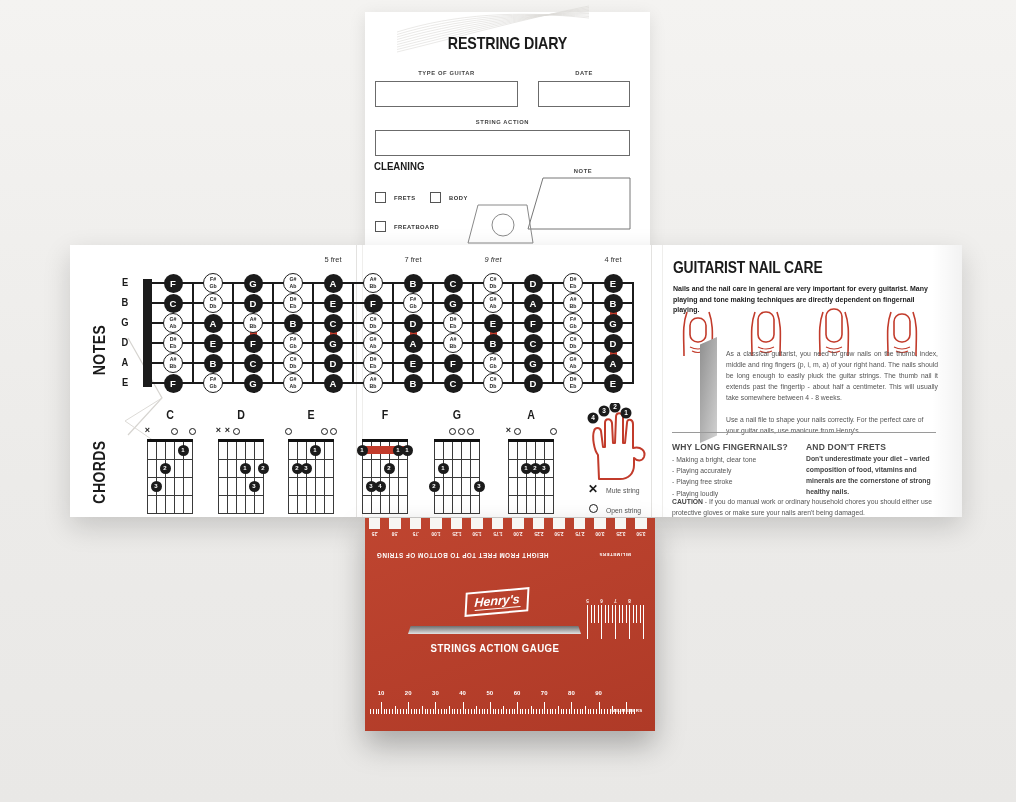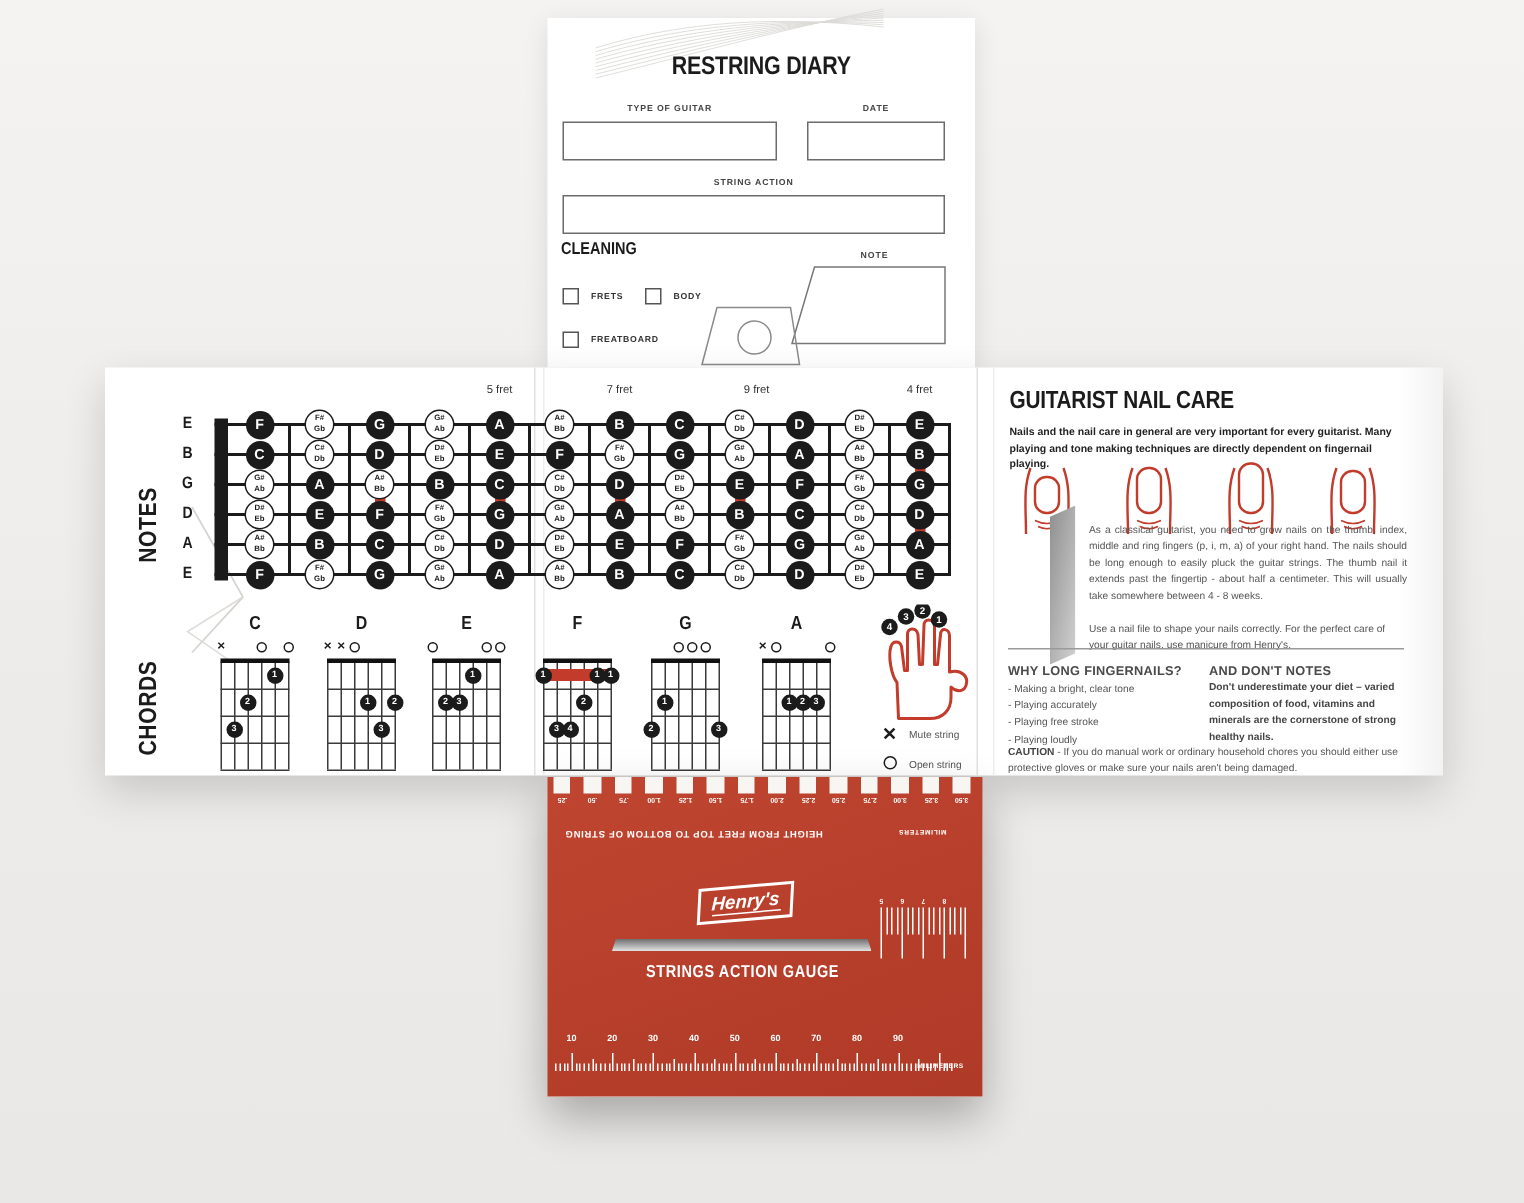--- a/index.html
+++ b/index.html
@@ -104,21 +104,21 @@
         <div style="position: absolute; left: 212px; top: 27px; width: 2px; height: 102px; background: rgb(27, 27, 27);"></div>
         <div style="position: absolute; left: 252px; top: 27px; width: 2px; height: 102px; background: rgb(27, 27, 27);"></div>
         <div style="position: absolute; left: 292px; top: 27px; width: 2px; height: 102px; background: rgb(27, 27, 27);"></div>
         <div style="position: absolute; left: 332px; top: 27px; width: 2px; height: 102px; background: rgb(27, 27, 27);"></div>
         <div style="position: absolute; left: 372px; top: 27px; width: 2px; height: 102px; background: rgb(27, 27, 27);"></div>
         <div style="position: absolute; left: 412px; top: 27px; width: 2px; height: 102px; background: rgb(27, 27, 27);"></div>
         <div style="position: absolute; left: 452px; top: 27px; width: 2px; height: 102px; background: rgb(27, 27, 27);"></div>
         <div style="position: absolute; left: 492px; top: 27px; width: 2px; height: 102px; background: rgb(27, 27, 27);"></div>
         <div style="position: absolute; left: 173px; top: 0px; width: 40px; text-align: center; font-size: 7.5px; color: rgb(51, 51, 51);">5 fret</div>
         <div style="position: absolute; left: 253px; top: 0px; width: 40px; text-align: center; font-size: 7.5px; color: rgb(51, 51, 51);">7 fret</div>
-        <div style="position: absolute; left: 333px; top: 0px; width: 40px; text-align: right; font-size: 7.5px; color: rgb(51, 51, 51);">9 fret</div>
+        <div style="position: absolute; left: 333px; top: 0px; width: 40px; text-align: center; font-size: 7.5px; color: rgb(51, 51, 51); font-style: italic;">9 fret</div>
         <div style="position: absolute; left: 453px; top: 0px; width: 40px; text-align: center; font-size: 7.5px; color: rgb(51, 51, 51);">4 fret</div>
         <div style="position: absolute; left: 23.5px; top: 18.5px; width: 19px; height: 19px; border-radius: 50%; background: rgb(27, 27, 27); color: rgb(255, 255, 255); font-size: 9.5px; font-weight: bold; text-align: center; line-height: 19px; z-index: 2;">F</div>
         <div style="position: absolute; left: 63px; top: 18px; width: 20px; height: 20px; border-radius: 50%; background: rgb(255, 255, 255); border: 1.6px solid rgb(27, 27, 27); color: rgb(27, 27, 27); font-size: 5.2px; font-weight: bold; text-align: center; line-height: 1.35; padding-top: 2.4px; z-index: 2;">F#<br>Gb</div>
         <div style="position: absolute; left: 103.5px; top: 18.5px; width: 19px; height: 19px; border-radius: 50%; background: rgb(27, 27, 27); color: rgb(255, 255, 255); font-size: 9.5px; font-weight: bold; text-align: center; line-height: 19px; z-index: 2;">G</div>
         <div style="position: absolute; left: 143px; top: 18px; width: 20px; height: 20px; border-radius: 50%; background: rgb(255, 255, 255); border: 1.6px solid rgb(27, 27, 27); color: rgb(27, 27, 27); font-size: 5.2px; font-weight: bold; text-align: center; line-height: 1.35; padding-top: 2.4px; z-index: 2;">G#<br>Ab</div>
         <div style="position: absolute; left: 183.5px; top: 18.5px; width: 19px; height: 19px; border-radius: 50%; background: rgb(27, 27, 27); color: rgb(255, 255, 255); font-size: 9.5px; font-weight: bold; text-align: center; line-height: 19px; z-index: 2;">A</div>
         <div style="position: absolute; left: 223px; top: 18px; width: 20px; height: 20px; border-radius: 50%; background: rgb(255, 255, 255); border: 1.6px solid rgb(27, 27, 27); color: rgb(27, 27, 27); font-size: 5.2px; font-weight: bold; text-align: center; line-height: 1.35; padding-top: 2.4px; z-index: 2;">A#<br>Bb</div>
         <div style="position: absolute; left: 263.5px; top: 18.5px; width: 19px; height: 19px; border-radius: 50%; background: rgb(27, 27, 27); color: rgb(255, 255, 255); font-size: 9.5px; font-weight: bold; text-align: center; line-height: 19px; z-index: 2;">B</div>
         <div style="position: absolute; left: 303.5px; top: 18.5px; width: 19px; height: 19px; border-radius: 50%; background: rgb(27, 27, 27); color: rgb(255, 255, 255); font-size: 9.5px; font-weight: bold; text-align: center; line-height: 19px; z-index: 2;">C</div>
         <div style="position: absolute; left: 343px; top: 18px; width: 20px; height: 20px; border-radius: 50%; background: rgb(255, 255, 255); border: 1.6px solid rgb(27, 27, 27); color: rgb(27, 27, 27); font-size: 5.2px; font-weight: bold; text-align: center; line-height: 1.35; padding-top: 2.4px; z-index: 2;">C#<br>Db</div>
@@ -372,21 +372,21 @@
     <div class="abs smalltxt" style="left:656px;top:104px;width:212px;text-align:justify;">As a classical guitarist, you need to grow nails on the thumb, index, middle and ring fingers (p, i, m, a) of your right hand. The nails should be long enough to easily pluck the guitar strings. The thumb nail it extends past the fingertip - about half a centimeter. This will usually take somewhere between 4 - 8 weeks.</div>
     <div class="abs smalltxt" style="left:656px;top:170px;width:212px;">Use a nail file to shape your nails correctly. For the perfect care of your guitar nails, use manicure from Henry's.</div>
     <div class="abs" style="left:602px;top:187px;width:264px;height:1px;background:#9a9a9a;"></div>
     <div class="abs colhead" style="left:602px;top:197px;">WHY LONG FINGERNAILS?</div>
     <div class="abs" style="left:602px;top:209px;width:128px;">
         <div class="smalltxt" style="position: static; line-height: 1.65;">- Making a bright, clear tone</div>
         <div class="smalltxt" style="position: static; line-height: 1.65;">- Playing accurately</div>
         <div class="smalltxt" style="position: static; line-height: 1.65;">- Playing free stroke</div>
         <div class="smalltxt" style="position: static; line-height: 1.65;">- Playing loudly</div>
       </div>
-    <div class="abs colhead" style="left:736px;top:197px;">AND DON'T NOTES</div>
+    <div class="abs colhead" style="left:736px;top:197px;">AND DON'T FRETS</div>
     <div class="abs smalltxt b" style="left:736px;top:209px;width:132px;color:#444;">Don't underestimate your diet – varied composition of food, vitamins and minerals are the cornerstone of strong healthy nails.</div>
     <div class="abs smalltxt" style="left:602px;top:252px;width:280px;">
       <b style="color:#444;">CAUTION</b><span> - If you do manual work or ordinary household chores you should either use protective gloves or make sure your nails aren't being damaged.</span>
     </div>
   </div>
 
   <div class="panel" id="redPanel" style="left:365px;top:518px;width:290px;height:213px;background:linear-gradient(160deg,#bf4530,#af3a27);box-shadow:0 14px 28px rgba(0,0,0,.28);">
     <div class="abs" style="left:0;top:0;width:290px;height:26px;">
         <div style="position: absolute; left: 3.5px; top: 0px; width: 11.5px; height: 11px; background: rgb(247, 246, 243);"></div>
         <div style="position: absolute; left: -0.5px; top: 12.5px; width: 20px; text-align: center; font-size: 4.6px; font-weight: bold; color: rgb(255, 255, 255); transform: rotate(180deg);">.25</div>

